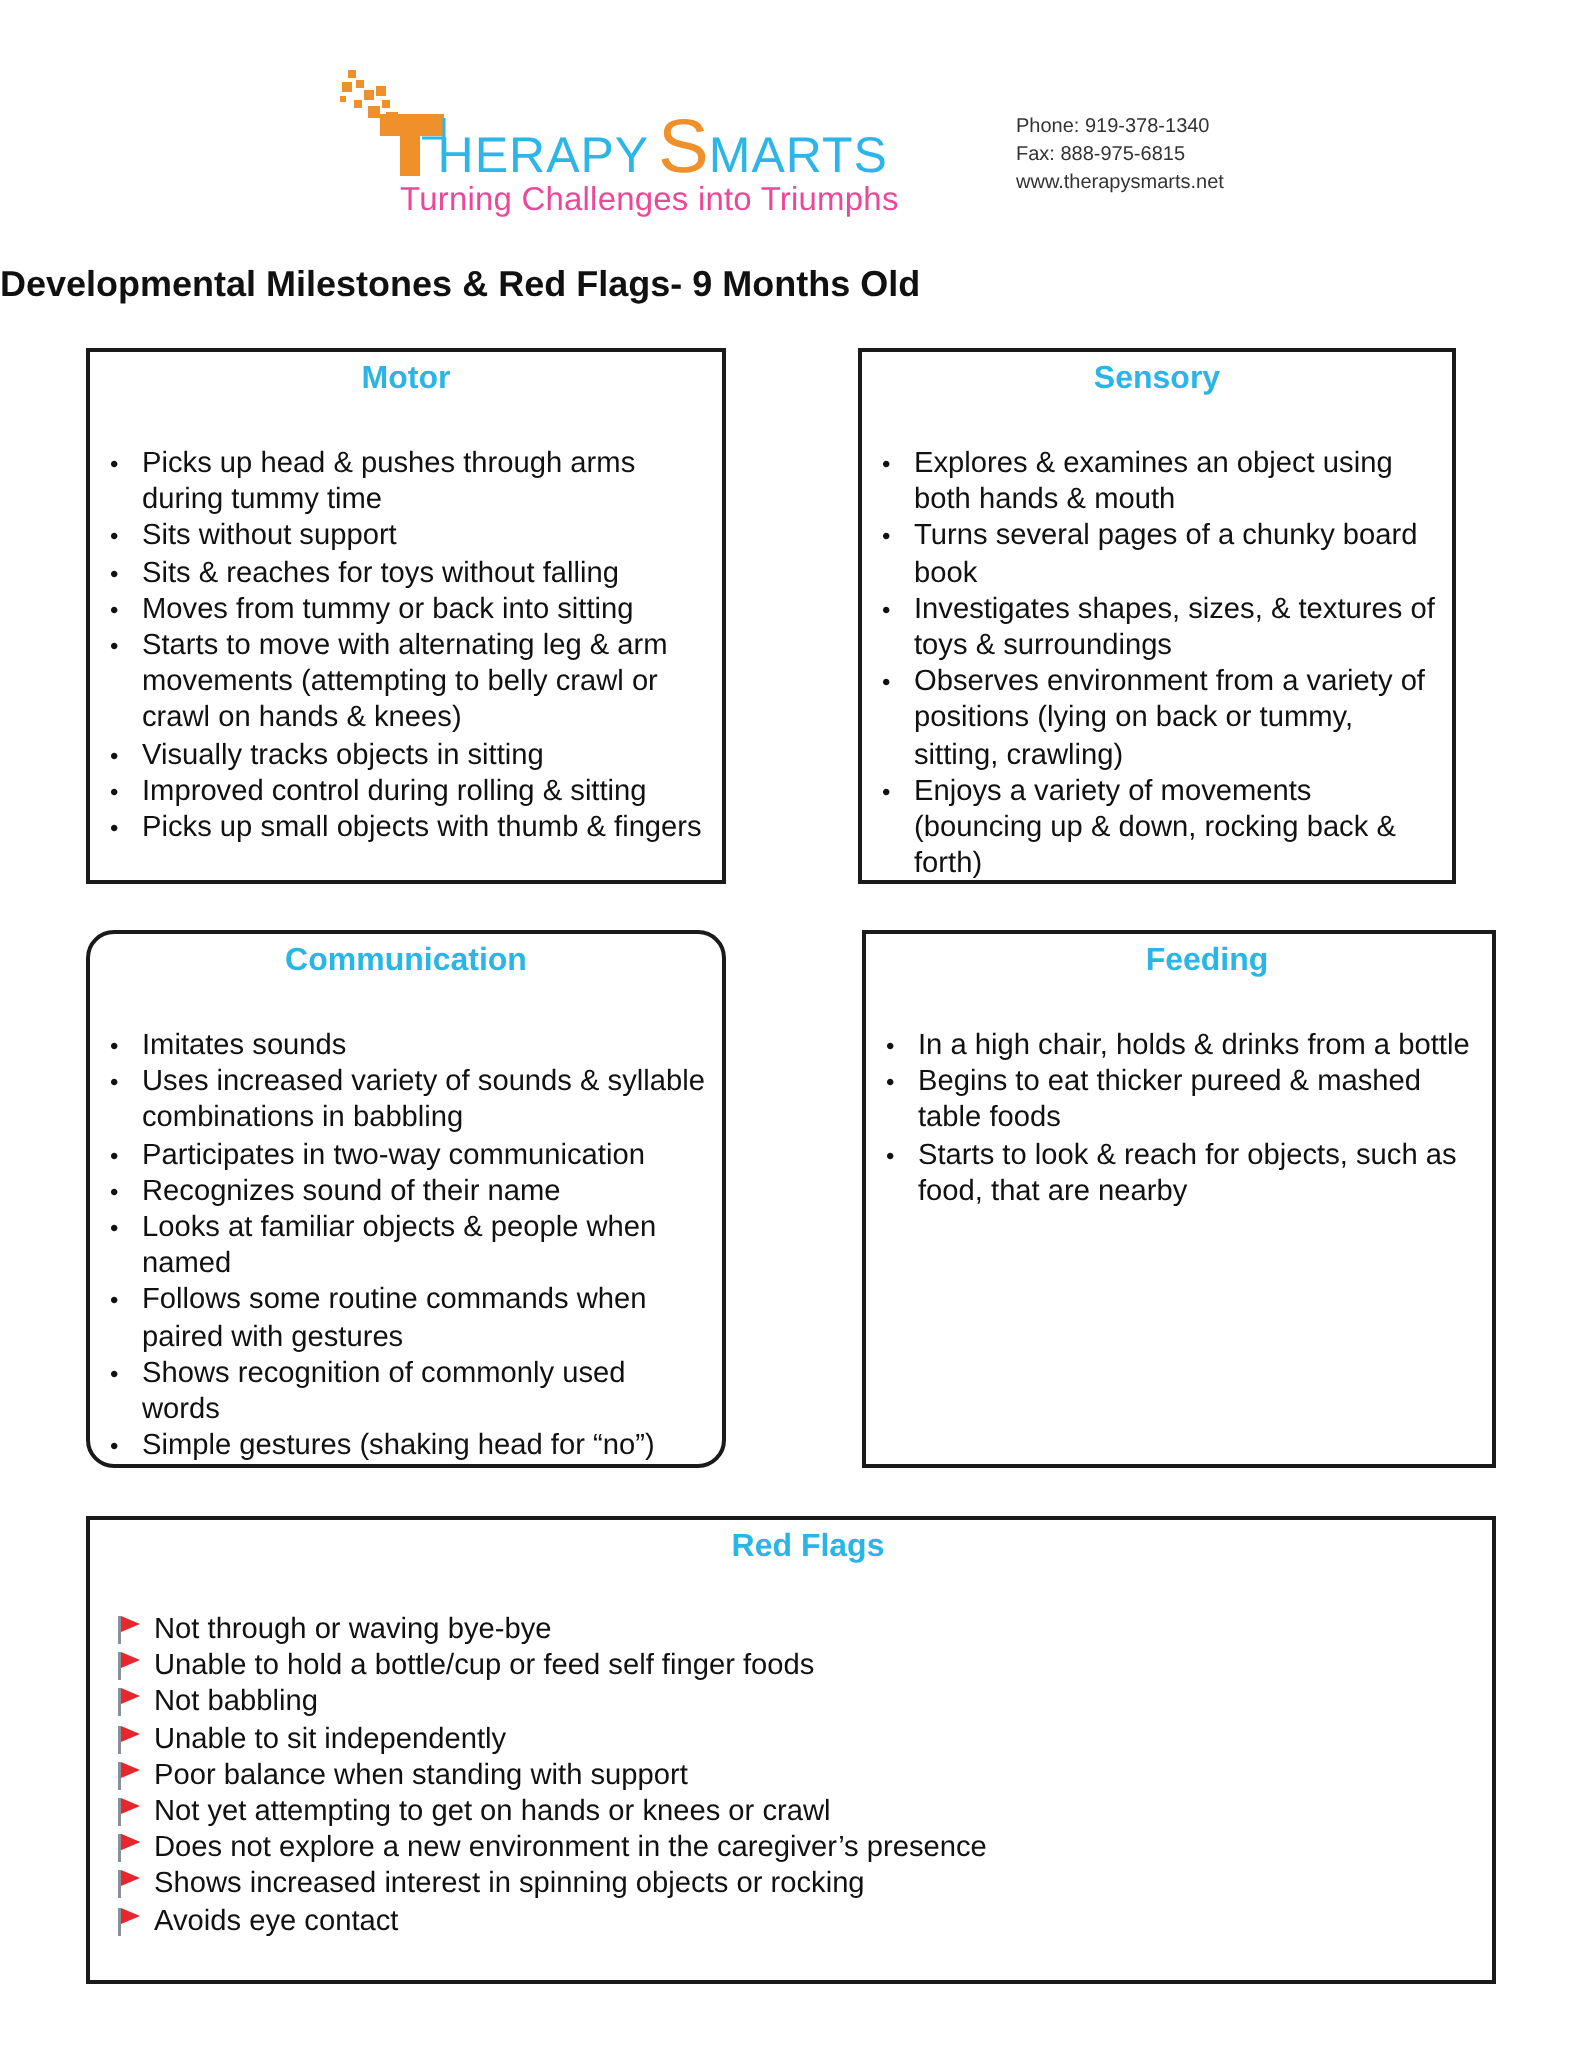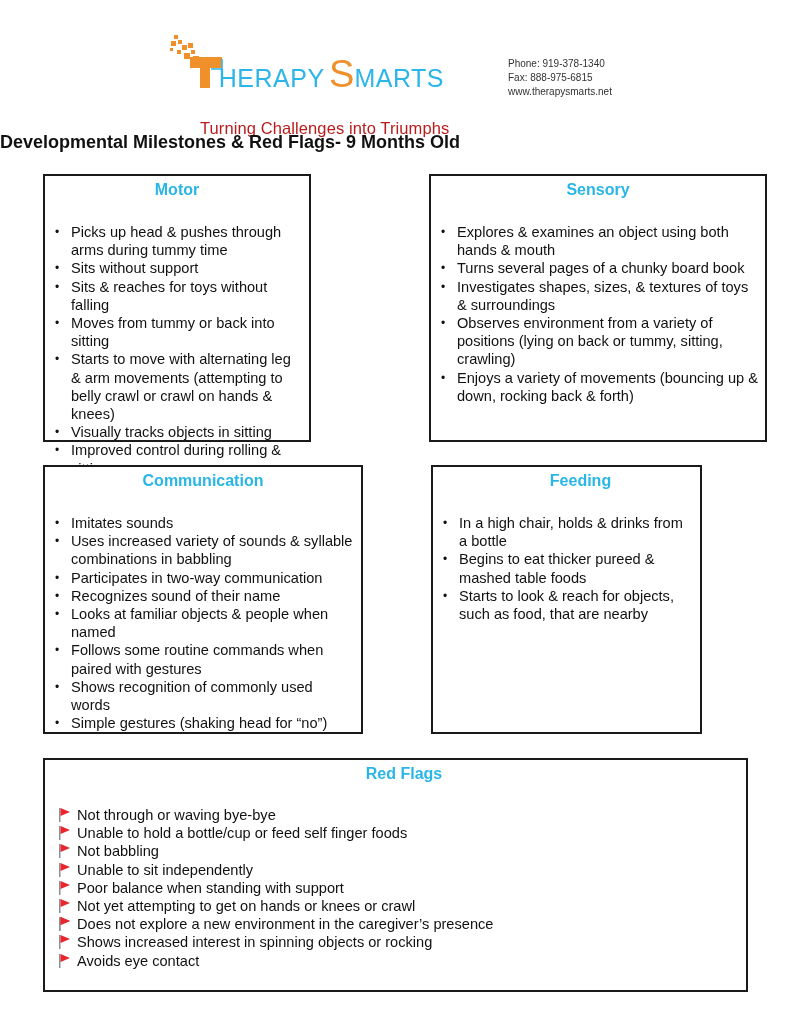--- a/index.html
+++ b/index.html
@@ -46,24 +46,23 @@
     .logo-title .small {
       font-size: 25px;
       color: #2bb5e8;
       letter-spacing: 0.5px;
     }
     .logo-tagline {
       position: absolute;
       left: 32px;
       top: 58px;
       font-size: 16.5px;
-      color: #b91c1c;
+      color: #ec4899;
       white-space: nowrap;
       letter-spacing: 0.1px;
-      margin-top: 28px;
     }
     .contact {
       position: absolute;
       left: 508px;
       top: 57px;
       font-size: 10px;
       line-height: 14px;
       color: #333333;
     }
     .contact div { white-space: nowrap; }
@@ -117,24 +116,24 @@
       padding-left: 22px;
     }
     .flag-icon {
       position: absolute;
       left: 4px;
       top: 2px;
       width: 12px;
       height: 14px;
     }
 
-    #motor { left: 43px; top: 174px; width: 268px; height: 268px; }
-    #sensory { left: 429px; top: 174px; width: 338px; height: 268px; }
-    #communication { left: 43px; top: 465px; width: 320px; height: 269px; }
-    #feeding { left: 431px; top: 465px; width: 271px; height: 269px; padding-left: 28px; }
+    #motor { left: 43px; top: 174px; width: 320px; height: 268px; }
+    #sensory { left: 429px; top: 174px; width: 299px; height: 268px; }
+    #communication { left: 43px; top: 465px; width: 320px; height: 269px; border-radius: 14px; }
+    #feeding { left: 431px; top: 465px; width: 317px; height: 269px; padding-left: 28px; }
     #redflags { left: 43px; top: 758px; width: 705px; height: 234px; padding-left: 17px; }
 
     #motor ul, #sensory ul, #communication ul, #feeding ul { top: 47px; }
     #redflags ul { top: 46px; left: 10px; }
   </style>
 </head>
 <body>
 
 <div class="logo">
   <svg class="logo-mark" viewBox="0 0 60 56">

